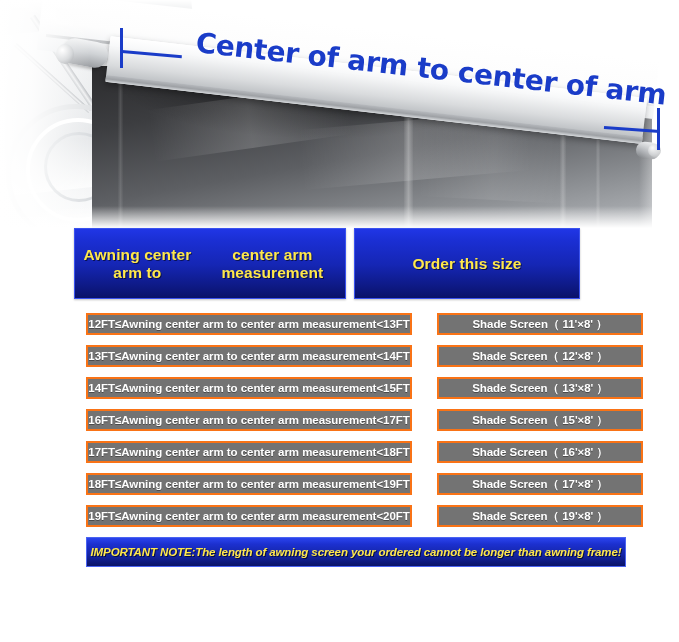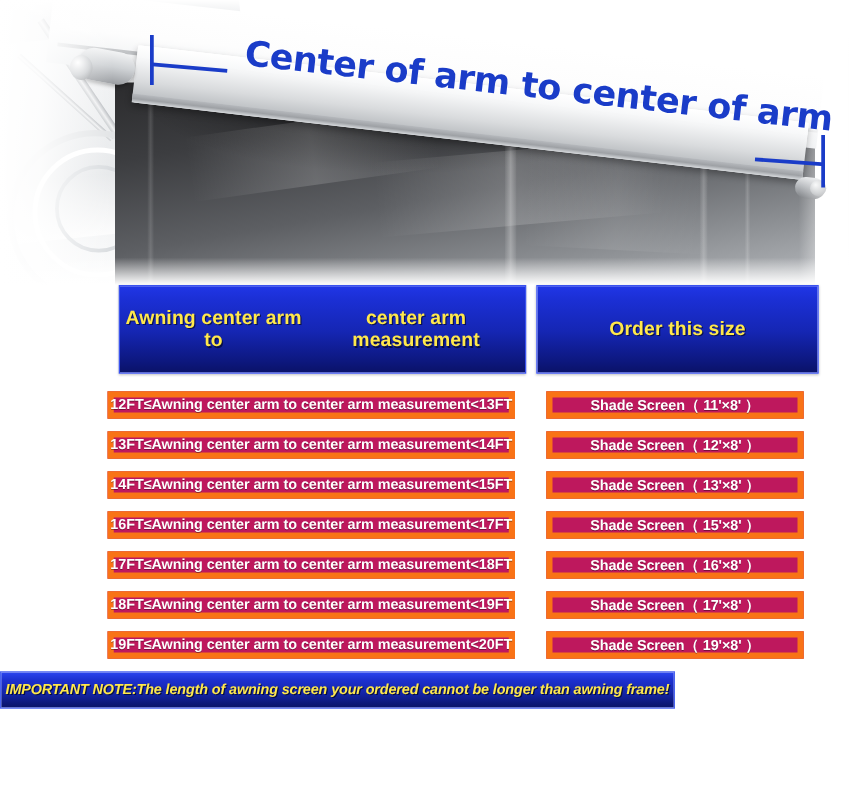--- a/index.html
+++ b/index.html
@@ -247,41 +247,42 @@
     background: linear-gradient(180deg, #2036e6 0%, #1b2fd4 16%, #1526b4 52%, #0d1880 86%, #0a1268 100%);
     color: #ffe84b;
     font-weight: bold;
     font-size: 15.5px;
     line-height: 1.12;
     letter-spacing: .1px;
     text-shadow: 1px 1px 0 rgba(0,0,0,.55);
     border: 1px solid #3a52ef;
     box-shadow: 0 1px 2px rgba(0,0,0,.25);
   }
-  .head-left  { margin-left: 95px; width: 326px; }
+  .head-left  { margin-left: 74px; width: 272px; }
   .head-right { margin-left: 8px;  width: 226px; }
 
   
   .data-cell {
     height: 22px;
-    background: #be185d;
+    background: #737373;
     color: #ffffff;
     font-weight: bold;
     font-size: 11.5px;
     letter-spacing: -0.05px;
-    border: 5px solid #f97316;
+    border: 2px solid #f97316;
     text-shadow: 0 1px 0 rgba(0,0,0,.35);
     white-space: nowrap;
   }
   .data-left  { margin-left: 86px; width: 326px; }
   .data-right { margin-left: 25px;  width: 206px; }
 
   
   .note-row { margin-top: 10px; }
   .note-cell {
+    margin-left: 86px;
     width: 540px;
     height: 30px;
     background: linear-gradient(180deg, #2a44ee 0%, #1c30cf 22%, #1425a8 58%, #0c1776 90%, #0a1468 100%);
     color: #ffe84b;
     font-weight: bold;
     font-style: italic;
     font-size: 11.5px;
     letter-spacing: -0.1px;
     text-shadow: 1px 1px 0 rgba(0,0,0,.6);
     border: 1px solid #4a63f0;

